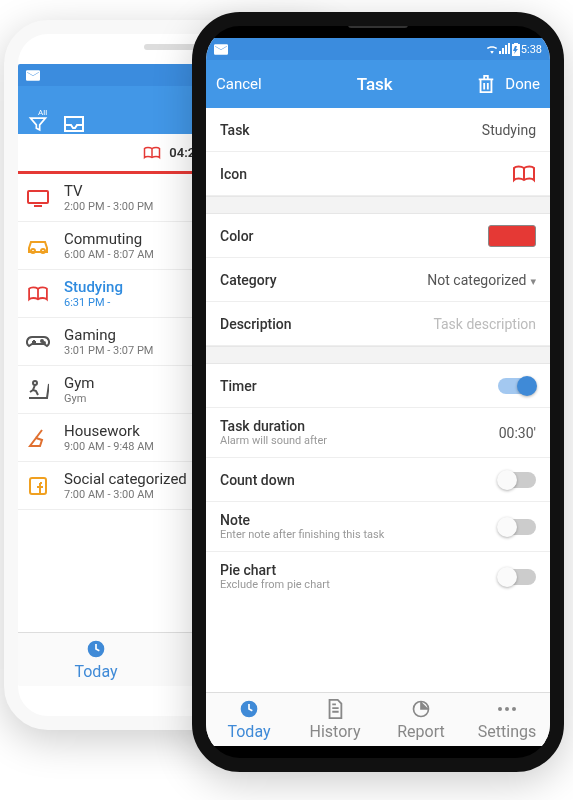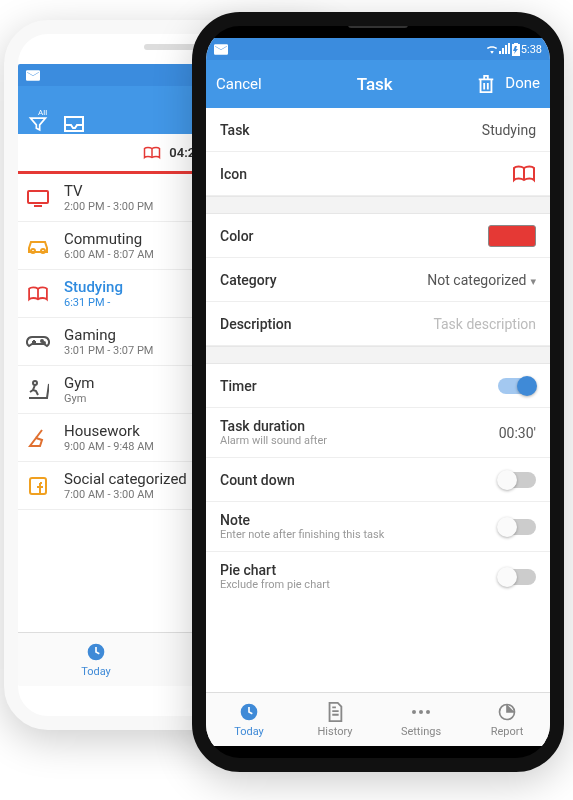--- a/index.html
+++ b/index.html
@@ -16,21 +16,21 @@
   .phone-white .screen { left: 0; top: 30px; right: 0; bottom: 30px; }
   .phone-black .screen { left: 0; top: 12px; right: 0; bottom: 12px; }
 
   
   .statusbar { height: 22px; background: #3b8cde; color: #fff; display: flex; align-items: center; justify-content: space-between; padding: 0 8px; font-size: 11px; }
   .statusbar .right-icons { display: flex; align-items: flex-start; gap: 0; }
 
   
   .appbar { background: #4297e7; color: #fff; height: 48px; display: flex; align-items: center; padding: 0 10px; gap: 12px; }
   .appbar .title { flex: 1; text-align: center; font-size: 17px; font-weight: 500; }
-  .appbar .side { min-width: 56px; display: flex; align-items: flex-start; gap: 10px; font-size: 15px; }
+  .appbar .side { min-width: 56px; display: flex; align-items: center; gap: 10px; font-size: 15px; }
   .appbar .side.right { justify-content: flex-end; }
 
   
   .leftbar { background: #4297e7; color: #fff; height: 48px; display: flex; align-items: flex-end; padding: 0 10px; gap: 14px; }
   .leftbar .spacer { flex: 1; }
   .leftbar .timeright { font-size: 18px; font-weight: 400; }
 
   
   .timerrow { height: 40px; display: flex; align-items: center; justify-content: center; gap: 8px; border-bottom: 3px solid #e53935; color: #333; font-size: 13px; font-weight: 600; }
 
@@ -60,21 +60,21 @@
   .toggle.on { background: #a3c8f0; }
   .toggle.on .knob { right: -1px; background: #3f8ad7; }
   .toggle.off { background: #ccc; }
   .toggle.off .knob { left: -1px; background: #fafafa; }
 
   
   .swatch { width: 48px; height: 22px; border: 1px solid #888; border-radius: 3px; background: #e53935; }
 
   
   .tabbar { position: absolute; left: 0; right: 0; bottom: 0; height: 54px; border-top: 1px solid #ddd; display: flex; background: #fafafa; }
-  .tab { flex: 1; display: flex; flex-direction: column; align-items: center; justify-content: center; gap: 2px; font-size: 11px; color: #888; }
+  .tab { flex: 1; display: flex; flex-direction: column; align-items: center; justify-content: center; gap: 2px; font-size: 16px; color: #888; }
   .tab.active { color: #3f8ad7; }
   .tabicon { width: 22px; height: 22px; display: flex; align-items: center; justify-content: center; }
 
   
   .filterwrap { position: relative; }
   .filterbadge { position: absolute; top: -6px; left: 10px; font-size: 8px; color: #fff; }
 
   svg { display: block; }
 </style>
 </head>
@@ -373,33 +373,33 @@
         <span class="tabicon">
           <svg width="18" height="20" viewBox="0 0 18 22" fill="none" stroke="#888" stroke-width="2">
               <path d="M3 1h9l4 4v16H3z"></path>
               <path d="M6 10h7M6 14h7M6 6h4"></path>
             </svg>
         </span>
         <span>History</span>
       </div>
       <div class="tab">
         <span class="tabicon">
+          <svg width="20" height="20" viewBox="0 0 24 24" fill="none" stroke="#888" stroke-width="2">
+              <circle cx="12" cy="12" r="9"></circle>
+              <path d="M12 3v9h9" fill="#888"></path>
+            </svg>
+        </span>
+        <span>Report</span>
+      </div>
+      <div class="tab">
+        <span class="tabicon">
           <svg width="20" height="8" viewBox="0 0 20 8" fill="#888">
               <circle cx="3" cy="4" r="2"></circle>
               <circle cx="10" cy="4" r="2"></circle>
               <circle cx="17" cy="4" r="2"></circle>
             </svg>
         </span>
         <span>Settings</span>
       </div>
-      <div class="tab">
-        <span class="tabicon">
-          <svg width="20" height="20" viewBox="0 0 24 24" fill="none" stroke="#888" stroke-width="2">
-              <circle cx="12" cy="12" r="9"></circle>
-              <path d="M12 3v9h9" fill="#888"></path>
-            </svg>
-        </span>
-        <span>Report</span>
-      </div>
     </div>
 
   </div>
 </div>
 
 </body></html>

